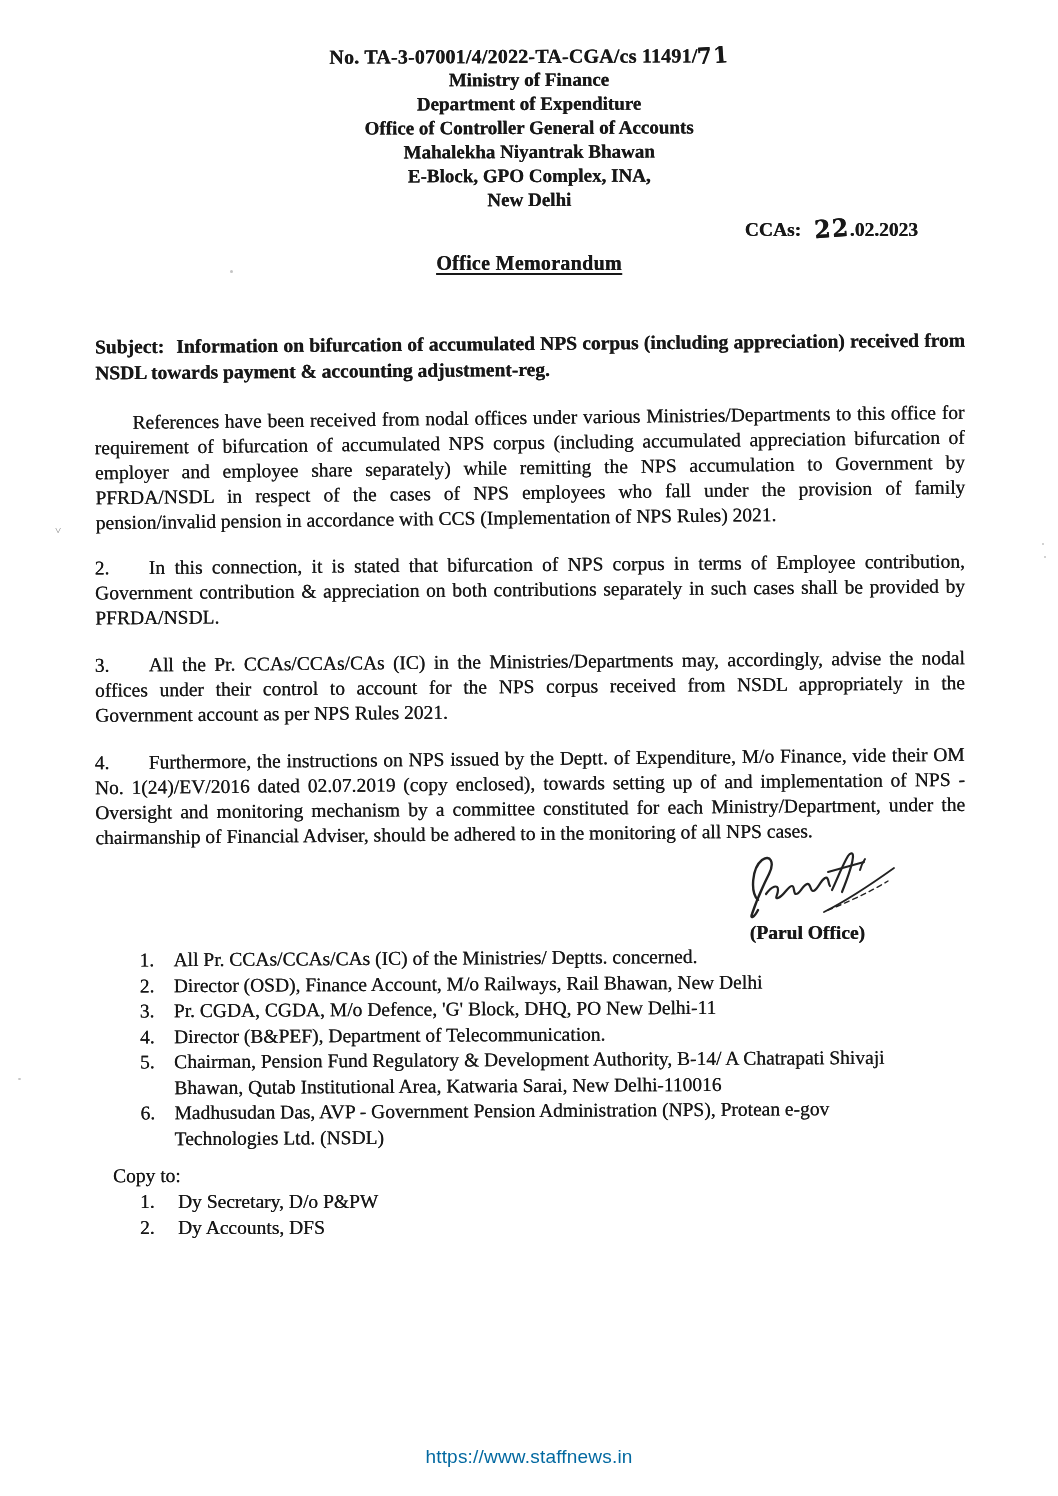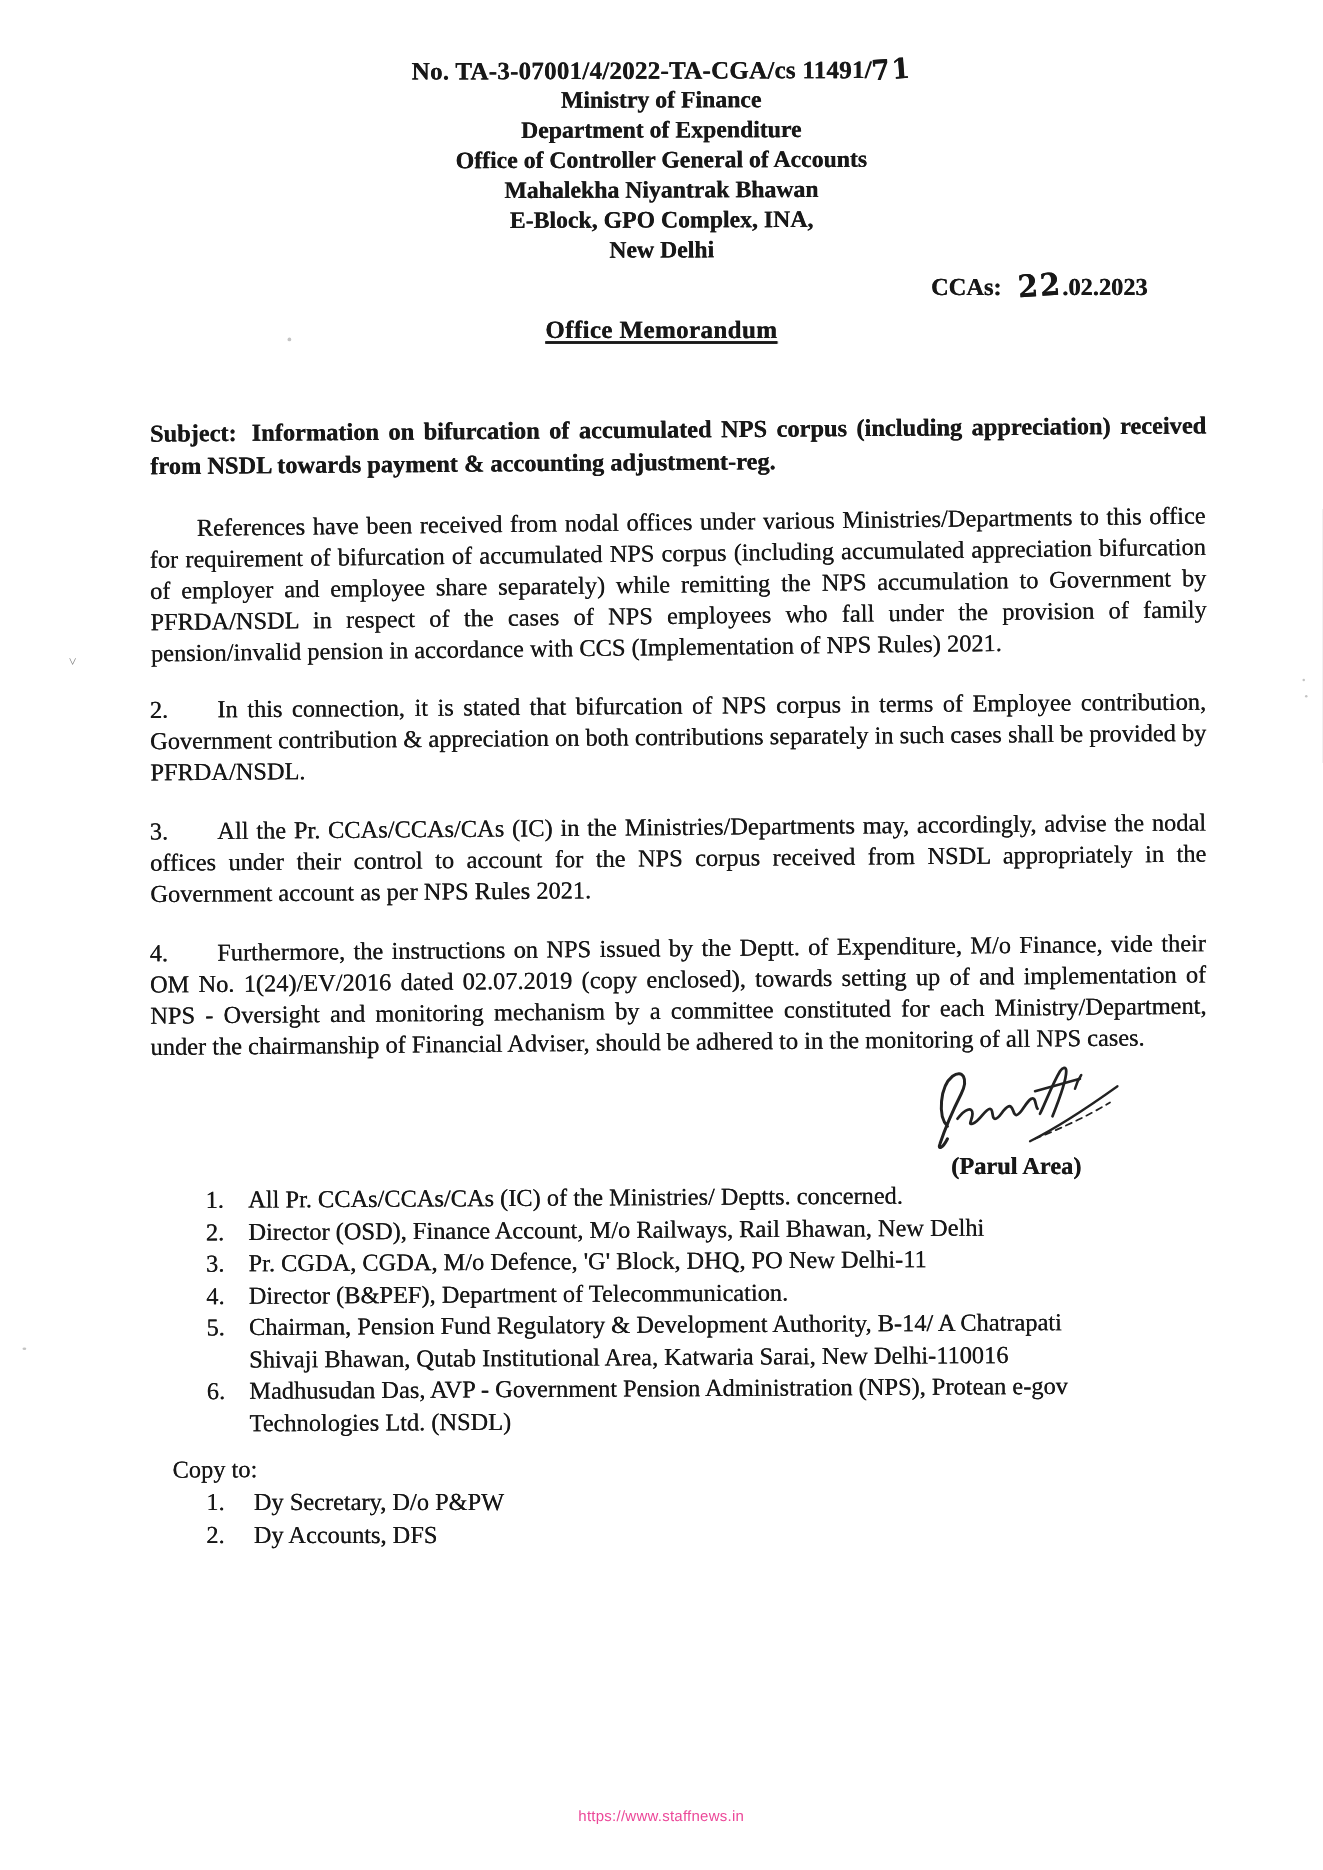--- a/index.html
+++ b/index.html
@@ -47,21 +47,21 @@
     margin-top:10px;
     font-size:20px;
     font-weight:bold;
     text-decoration:underline;
     text-underline-offset:3px;
     letter-spacing:0.3px;
     text-shadow:0.3px 0 0 currentColor;
   }
 
   
-  .content{padding:0 93px 0 120px;}
+  .content{padding:0 93px 0 95px;}
   .subject{
     margin:56px 0 0 0;
     font-weight:bold;
     font-size:19.5px;
     line-height:26px;
     text-align:justify;
     transform:rotate(-0.45deg);
     text-shadow:0.3px 0 0 currentColor;
   }
   .subj-label{margin-right:12px;}
@@ -106,22 +106,22 @@
   .copy-label{margin:14px 0 4px 18px;font-size:19.5px;text-shadow:0.25px 0 0 currentColor;transform:rotate(-0.3deg);}
   .copy-list .li{margin-left:45px;}
   .copy-list .li-num{width:38px;}
 
   
   .footer-url{
     position:absolute;
     left:0;right:0;top:1446px;
     text-align:center;
     font-family:"Liberation Sans","DejaVu Sans",sans-serif;
-    font-size:12px;
-    color:#ec4899;
+    font-size:19px;
+    color:#0369a1;
     letter-spacing:0.2px;
   }
 
   
   .artifact{position:absolute;color:#5a5a5a;font-size:11px;opacity:.8;}
   .spk{position:absolute;background:#8a8a8a;border-radius:50%;opacity:.5;}
 </style>
 </head>
 <body>
 
@@ -159,21 +159,21 @@
           <g fill="none" stroke="#222222" stroke-linecap="round">
             <path stroke-width="2.4" d="M30,52 C22,44 24,20 34,12 C42,6 47,14 41,26 C35,38 28,54 24,66 C22,71 26,70 30,62"></path>
             <path stroke-width="2.2" d="M38,46 C44,38 50,36 50,42 C50,47 46,51 50,50 C56,48 60,38 64,38 C67,38 65,46 68,46 C72,46 74,38 79,36 C83,35 82,43 85,43 C89,43 92,33 97,30 C101,28 100,36 102,38"></path>
             <path stroke-width="2.2" d="M104,42 C108,34 114,18 120,8 C122,5 125,4 125,8 C125,16 118,34 114,44"></path>
             <path stroke-width="2" d="M100,24 L136,14"></path>
             <path stroke-width="2" d="M132,22 C133,18 135,14 137,11"></path>
             <path stroke-width="1.8" d="M96,64 C112,56 138,40 166,20"></path>
             <path stroke-width="1.4" stroke-dasharray="5 4" d="M100,62 C118,55 142,44 160,33"></path>
           </g>
         </svg>
-        <div>(Parul Area)</div>
+        <div>(Parul Office)</div>
       </div>
 
 
       <div class="to-list">
         <div class="li">
             <span class="li-num">1.</span>
             <span class="li-text">All Pr. CCAs/CCAs/CAs (IC) of the Ministries/ Deptts. concerned.</span>
           </div>
         <div class="li">
             <span class="li-num">2.</span>

